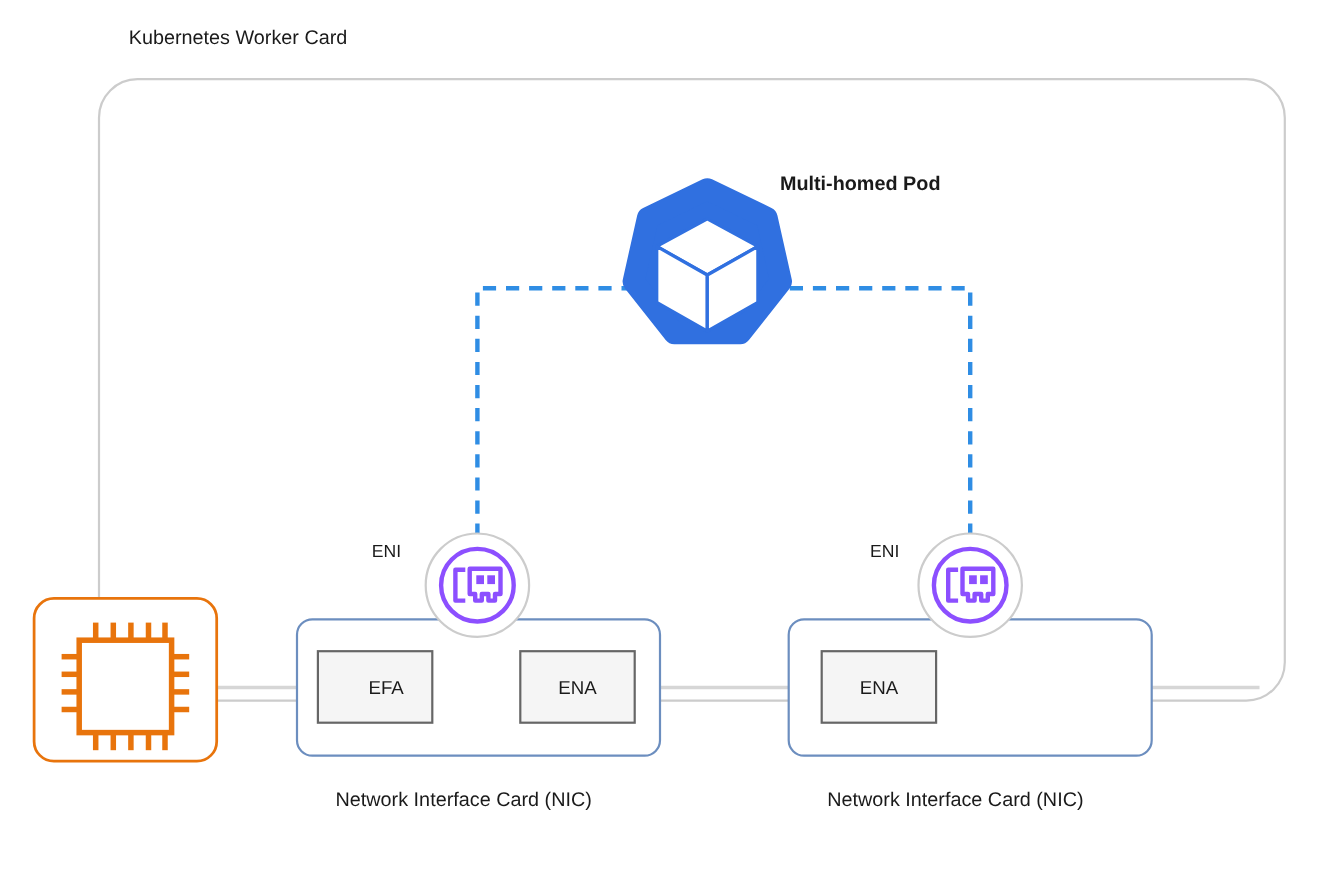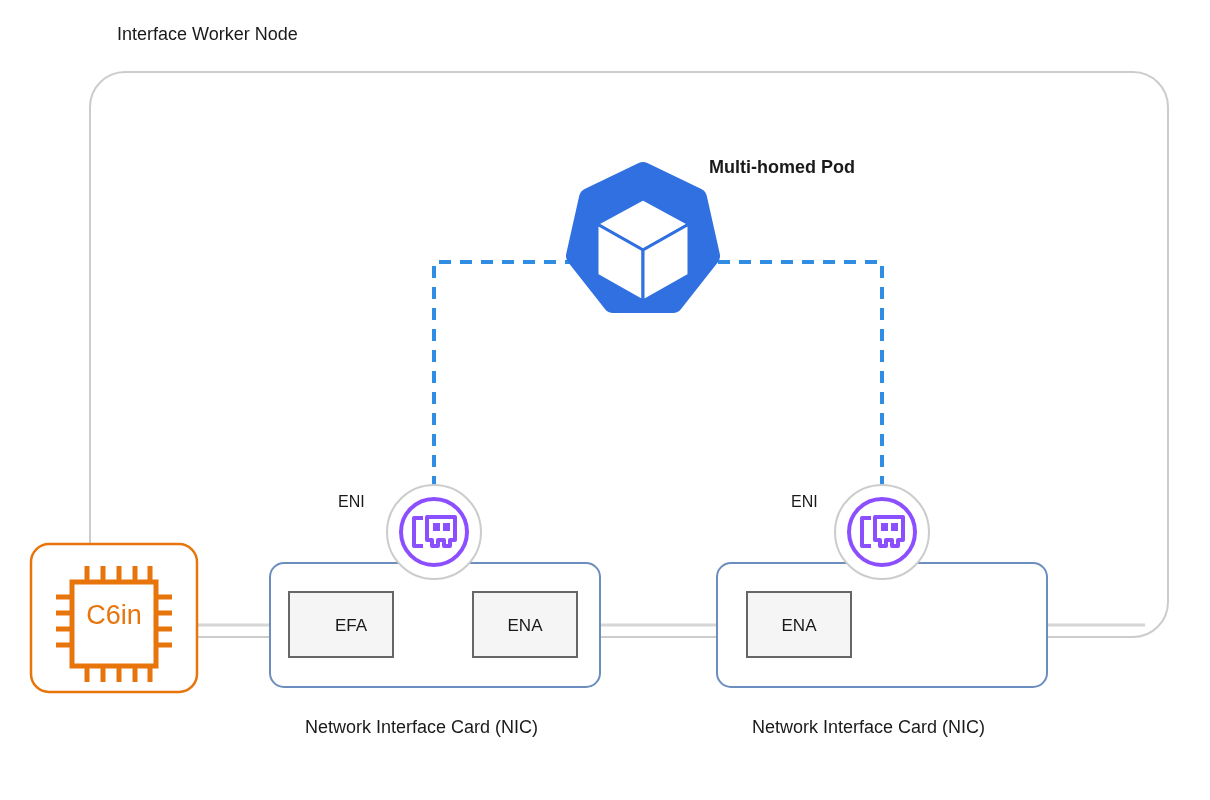--- a/index.html
+++ b/index.html
@@ -163,33 +163,32 @@
       <g stroke="#8c4fff" fill="none" stroke-width="4" stroke-linejoin="round" stroke-linecap="square">
         <path d="M 869 518 L 862 518 L 862 546 L 869 546"></path>
         <path d="M 875 517 L 903 517 L 903 540 L 898 540 L 898 546 L 892 546 L 892 540 L 886 540 L 886 546 L 880 546 L 880 540 L 875 540 Z"></path>
         <rect x="881" y="523" width="7" height="8" fill="#8c4fff" stroke="none"></rect>
         <rect x="891" y="523" width="7" height="8" fill="#8c4fff" stroke="none"></rect>
       </g>
     </g>
 
   </svg>
 
-  <div class="lbl lbl-node-title">Interface Worker Node</div>
+  <div class="lbl lbl-node-title">Kubernetes Worker Card</div>
 
   <div class="lbl lbl-pod-title">Multi-homed Pod</div>
 
   <div class="lbl lbl-eni-left">ENI</div>
 
   <div class="lbl lbl-eni-right">ENI</div>
 
   <div class="lbl lbl-nic-left">Network Interface Card (NIC)</div>
 
   <div class="lbl lbl-nic-right">Network Interface Card (NIC)</div>
 
-  <div class="chip-text">C6in</div>
 
   <div class="iface-text iface-efa-left">EFA</div>
 
   <div class="iface-text iface-ena-left">ENA</div>
 
   <div class="iface-text iface-ena-right">ENA</div>
 
 </div>
 
 </body></html>

